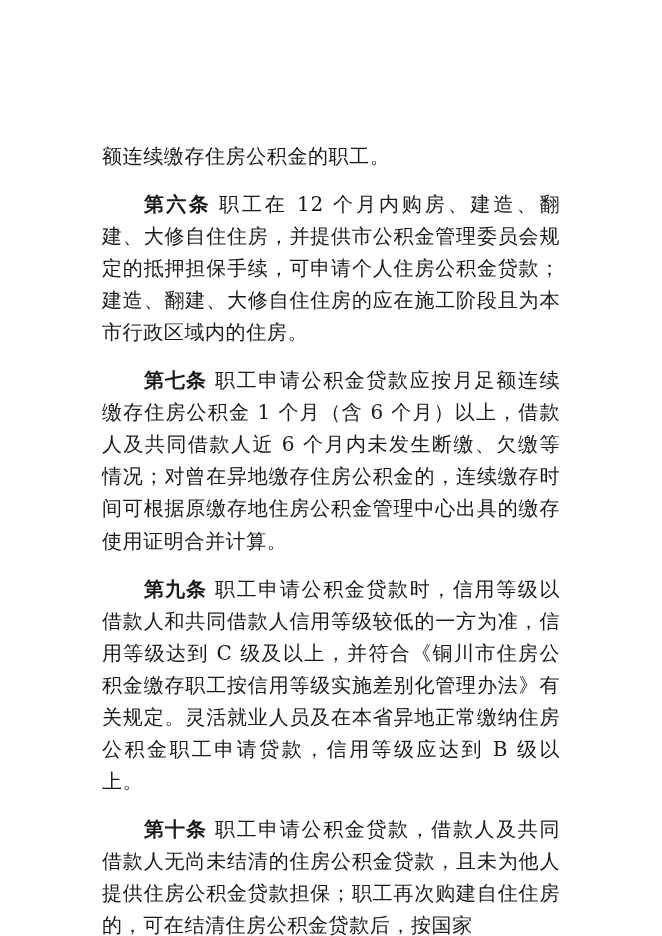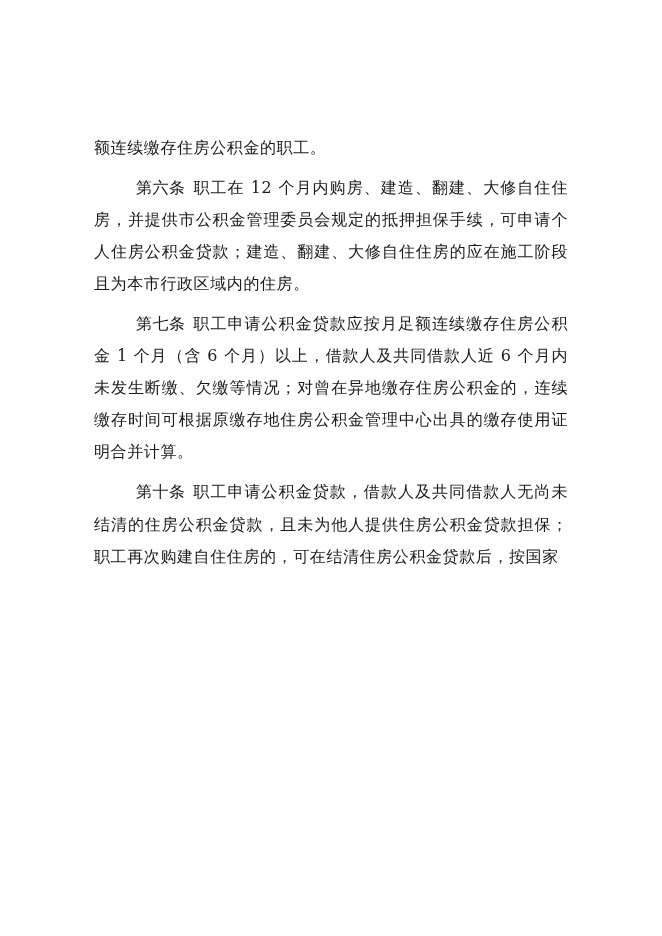--- a/index.html
+++ b/index.html
@@ -15,47 +15,50 @@
       font-family: "DejaVu Serif", "Liberation Serif", serif;
       color: #1a1a1a;
     }
     .page {
       position: absolute;
       left: 86px;
       top: 124px;
       width: 490px;
     }
     .para {
-      margin: 8px;
-      font-size: 16px;
+      margin: 16px;
+      font-size: 20px;
       line-height: 32.05px;
       text-align: justify;
       text-justify: inter-ideograph;
       letter-spacing: 0.6px;
       word-break: break-all;
     }
     .para.indent {
       text-indent: 42px;
     }
     .art {
-      font-weight: normal;
+      font-weight: bold;
       font-family: "DejaVu Sans", "Liberation Sans", sans-serif;
       margin-right: 8px;
       letter-spacing: 0;
     }
   </style>
 </head>
 <body>
 
 <div class="page">
   <p class="para">
     <span>额连续缴存住房公积金的职工。</span>
   </p>
   <p class="para indent">
     <span class="art">第六条</span><span>职工在 12 个月内购房、建造、翻建、大修自住住房，并提供市公积金管理委员会规定的抵押担保手续，可申请个人住房公积金贷款；建造、翻建、大修自住住房的应在施工阶段且为本市行政区域内的住房。</span>
   </p>
   <p class="para indent">
     <span class="art">第七条</span><span>职工申请公积金贷款应按月足额连续缴存住房公积金 1 个月（含 6 个月）以上，借款人及共同借款人近 6 个月内未发生断缴、欠缴等情况；对曾在异地缴存住房公积金的，连续缴存时间可根据原缴存地住房公积金管理中心出具的缴存使用证明合并计算。</span>
   </p>
   <p class="para indent">
+    <span class="art">第九条</span><span>职工申请公积金贷款时，信用等级以借款人和共同借款人信用等级较低的一方为准，信用等级达到 C 级及以上，并符合《铜川市住房公积金缴存职工按信用等级实施差别化管理办法》有关规定。灵活就业人员及在本省异地正常缴纳住房公积金职工申请贷款，信用等级应达到 B 级以上。</span>
+  </p>
+  <p class="para indent">
     <span class="art">第十条</span><span>职工申请公积金贷款，借款人及共同借款人无尚未结清的住房公积金贷款，且未为他人提供住房公积金贷款担保；职工再次购建自住住房的，可在结清住房公积金贷款后，按国家</span>
   </p>
 </div>
 
 </body></html>

